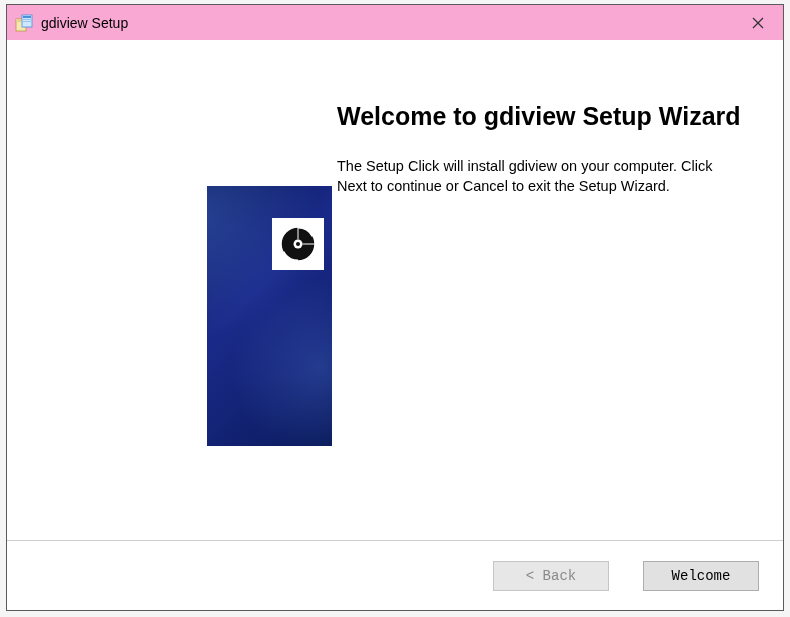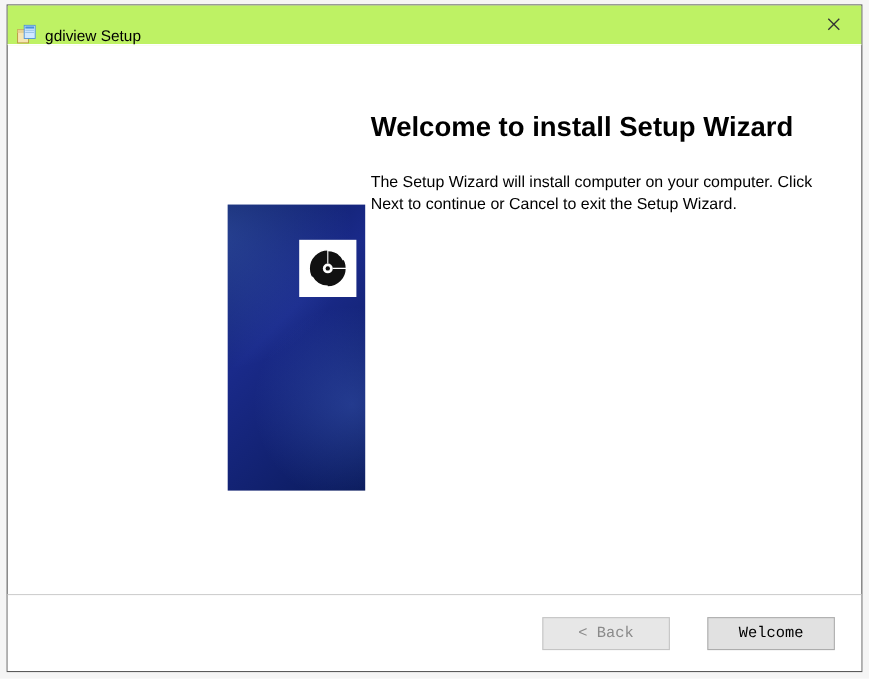--- a/index.html
+++ b/index.html
@@ -70,24 +70,24 @@
       height: 607px;
       background: #ffffff;
       border: 1px solid #5a5a5a;
       z-index: 1;
       display: flex;
       flex-direction: column;
     }
     .titlebar {
       height: 36px;
       display: flex;
-      align-items: flex-end;
+      align-items: center;
       padding: 0 0 0 8px;
       border-bottom: 1px solid #ffffff;
-      background: #bef264;
+      background: #f9a8d4;
     }
     .titlebar-icon {
       width: 18px;
       height: 18px;
       margin-right: 8px;
       display: flex;
       align-items: center;
       justify-content: center;
     }
     .title-text {
@@ -234,22 +234,22 @@
           <circle cx="20" cy="20" r="17" fill="none" stroke="#fff" stroke-width="1.5"></circle>
           <circle cx="20" cy="20" r="4.5" fill="#fff"></circle>
           <circle cx="20" cy="20" r="2" fill="#111"></circle>
           <path d="M20 3 A17 17 0 0 1 35 12" fill="none" stroke="#fff" stroke-width="3"></path>
           <path d="M5 28 A17 17 0 0 0 20 37" fill="none" stroke="#fff" stroke-width="3"></path>
           <line x1="20" y1="15.5" x2="20" y2="3" stroke="#fff" stroke-width="1"></line>
           <line x1="24.5" y1="20" x2="37" y2="20" stroke="#fff" stroke-width="1"></line>
         </svg>
       </div>
     </div>
-    <h1 class="heading">Welcome to install Setup Wizard</h1>
-    <p class="body-text">The Setup Wizard will install computer on your computer.  Click Next to continue or Cancel to exit the Setup Wizard.</p>
+    <h1 class="heading">Welcome to gdiview Setup Wizard</h1>
+    <p class="body-text">The Setup Click will install gdiview on your computer.  Click Next to continue or Cancel to exit the Setup Wizard.</p>
   </div>
 
   <div class="footer">
     <button class="btn" disabled="">&lt; Back</button>
     <span class="spacer"></span>
     <button class="btn">Welcome</button>
   </div>
 </div>
 
 </body></html>

